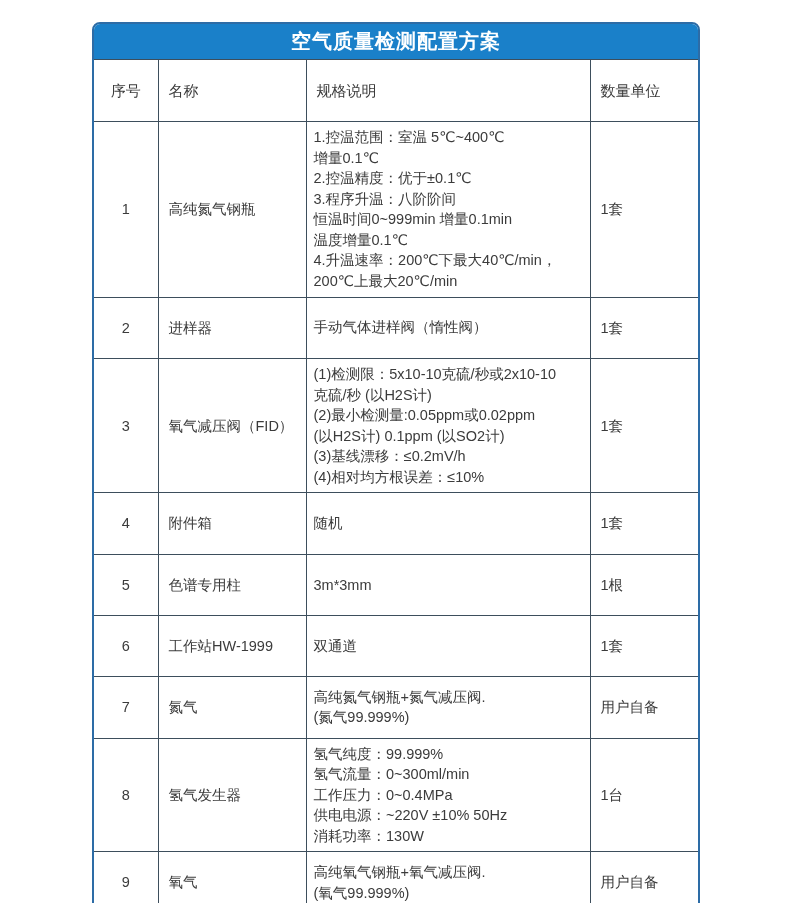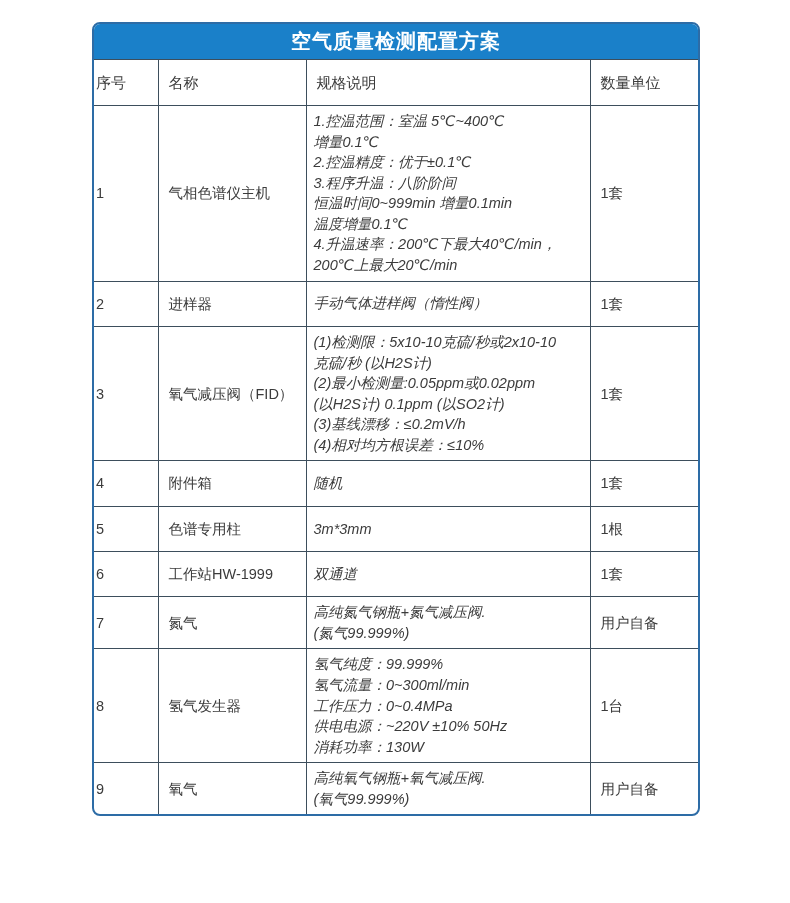--- a/index.html
+++ b/index.html
@@ -37,33 +37,33 @@
   table{
     width:100%;
     border-collapse:collapse;
     table-layout:fixed;
     font-size:14.5px;
     color:var(--text);
   }
   th,td{
     border:1px solid var(--grid-line);
     vertical-align:middle;
-    padding:12px 10px;
+    padding:20px 10px;
     text-align:left;
     font-weight:normal;
     line-height:1.4;
     overflow:hidden;
   }
   
   tr > *:first-child{border-left:none;}
   tr > *:last-child{border-right:none;}
   thead th{border-top:none;font-size:15px;}
   tbody tr:last-child > *{border-bottom:none;}
-  th.c-no, td.c-no{padding:4px 2px;}
-  td.c-spec{white-space:pre-line;padding:5px 7px;line-height:1.42;font-style:italic;}
+  th.c-no, td.c-no{text-align:center;padding:4px 2px;}
+  td.c-spec{white-space:pre-line;padding:5px 7px;line-height:1.42;}
   td.c-name, td.c-qty{white-space:pre-line;}
   thead tr{height:30px;}
   tbody tr:nth-child(1){height:174px;}
   tbody tr:nth-child(2){height:34px;}
   tbody tr:nth-child(3){height:128px;}
   tbody tr:nth-child(4){height:32px;}
   tbody tr:nth-child(5){height:32px;}
   tbody tr:nth-child(6){height:32px;}
   tbody tr:nth-child(7){height:50px;}
   tbody tr:nth-child(8){height:111px;}
@@ -89,21 +89,21 @@
       <tr>
         <th class="c-no">序号</th>
         <th class="c-name">名称</th>
         <th class="c-spec">规格说明</th>
         <th class="c-qty">数量单位</th>
       </tr>
     </thead>
     <tbody>
       <tr>
         <td class="c-no">1</td>
-        <td class="c-name">气相色谱仪主机</td>
+        <td class="c-name">高纯氮气钢瓶</td>
         <td class="c-spec">1.控温范围：室温 5℃~400℃
 增量0.1℃
 2.控温精度：优于±0.1℃
 3.程序升温：八阶阶间
 恒温时间0~999min 增量0.1min
 温度增量0.1℃
 4.升温速率：200℃下最大40℃/min，
 200℃上最大20℃/min</td>
         <td class="c-qty">1套</td>
       </tr>

